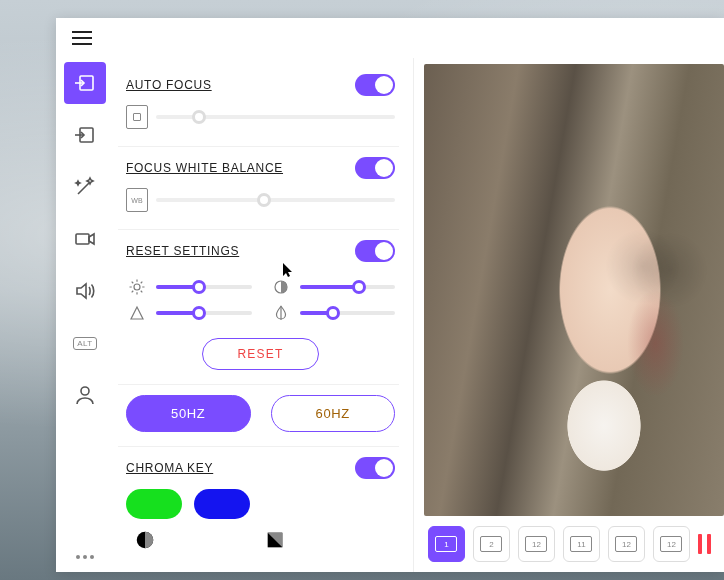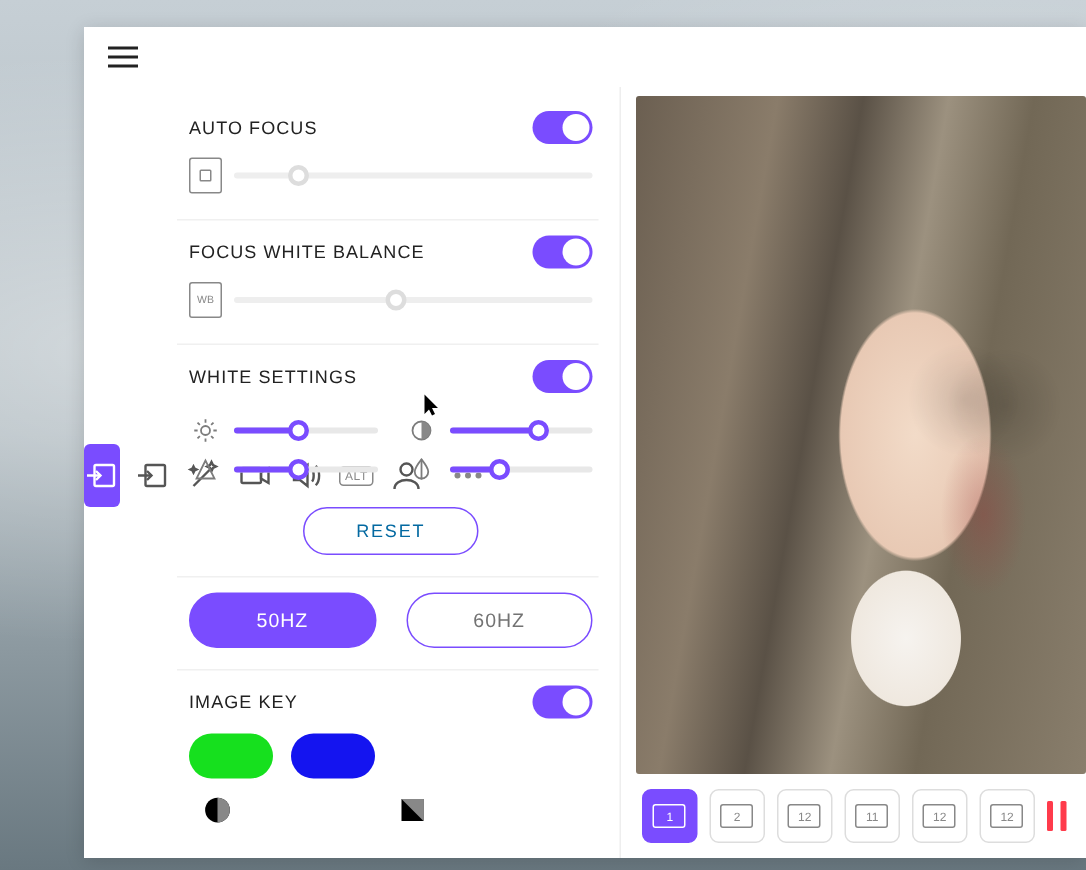--- a/index.html
+++ b/index.html
@@ -33,21 +33,21 @@
     padding-left: 16px;
   }
   .hamburger { width:20px; height:14px; display:flex; flex-direction:column; justify-content:space-between; cursor:pointer;}
   .hamburger span { display:block; height:2px; background:#222; }
   .main {
     flex:1; display:flex; min-height:0;
   }
   
   .leftnav {
     width: 58px;
-    display:flex; flex-direction:row; align-items:center;
+    display:flex; flex-direction:column; align-items:center;
     padding-top: 4px;
     gap: 10px;
   }
   .nav-btn {
     width:42px; height:42px;
     display:flex; align-items:center; justify-content:center;
     color:#555;
     border-radius:4px;
     cursor:pointer;
   }
@@ -70,21 +70,21 @@
   }
   .sec-head {
     display:flex; align-items:center; justify-content:space-between;
     margin-bottom: 10px;
   }
   .sec-title {
     font-size: 12px;
     letter-spacing: .06em;
     font-weight:500;
     color:#222;
-    display:flex; align-items:center; gap:6px;
+    display:flex; align-items:center; gap:6px;text-decoration:underline;
   }
   .info-icon {
     width:14px;height:14px;border:1px solid #bbb;border-radius:50%;
     display:inline-flex;align-items:center;justify-content:center;
     font-size:9px;color:#888;
   }
   
   .toggle {
     width:40px;height:22px;background:#7a4cff;border-radius:11px;position:relative;cursor:pointer;
   }
@@ -104,38 +104,38 @@
     transform:translate(-50%,-50%);
   }
   .dual-sliders { display:flex; gap:18px; }
   .dual-sliders > div { flex:1; }
 
   .reset-btn {
     margin: 10px auto 0;
     display:block;
     padding: 8px 34px;
     border:1.5px solid #7a4cff;
-    color:#0369a1;
+    color:#ef4444;
     background:#fff;
     border-radius: 20px;
     font-size:12px; letter-spacing:.1em;
     cursor:pointer;
   }
   
   .pill-row { display:flex; gap:20px; }
   .pill {
     flex:1;
     padding:10px 0;
     text-align:center;
     border-radius: 20px;
     font-size:13px;
     letter-spacing:.05em;
     cursor:pointer;
     border:1.5px solid #7a4cff;
-    color:#737373;
+    color:#a16207;
     background:#fff;
   }
   .pill.active { background:#7a4cff; color:#fff; }
   
   .swatches { display:flex; gap:12px; }
   .swatch { width:56px; height:30px; border-radius:16px; cursor:pointer; }
   .extra-row { display:flex; gap:18px; margin-top:10px; padding-left:8px;}
   .extra-row .sicon { width:22px;height:22px;color:#7c7c7c; }
 
   
@@ -287,21 +287,21 @@
               <div class="sq-icon">WB</div>
             </div>
           <div class="track disabled">
             <div class="thumb" style="left:45%"></div>
           </div>
         </div>
       </div>
 
       <div class="section" style="position:relative;">
         <div class="sec-head">
-          <span class="sec-title">WHITE SETTINGS</span>
+          <span class="sec-title">RESET SETTINGS</span>
           <div class="toggle"></div>
         </div>
         <div class="dual-sliders">
           <div>
             <div class="slider-row">
               <div class="sicon">
                 <svg viewBox="0 0 24 24">
                     <circle cx="12" cy="12" r="4"></circle>
                     <path d="M12 2v3M12 19v3M2 12h3M19 12h3M4.9 4.9l2.1 2.1M17 17l2.1 2.1M4.9 19.1L7 17M17 7l2.1-2.1"></path>
                   </svg>
@@ -360,21 +360,21 @@
 
       <div class="section">
         <div class="pill-row">
           <div class="pill active">50HZ</div>
           <div class="pill">60HZ</div>
         </div>
       </div>
 
       <div class="section" style="border-bottom:none;">
         <div class="sec-head">
-          <span class="sec-title">IMAGE KEY</span>
+          <span class="sec-title">CHROMA KEY</span>
           <div class="toggle"></div>
         </div>
         <div class="swatches">
           <div class="swatch" style="background:#16e01e"></div>
           <div class="swatch" style="background:#1414f0"></div>
         </div>
         <div class="extra-row">
           <div class="sicon">
             <svg viewBox="0 0 24 24">
                 <circle cx="12" cy="12" r="9"></circle>

